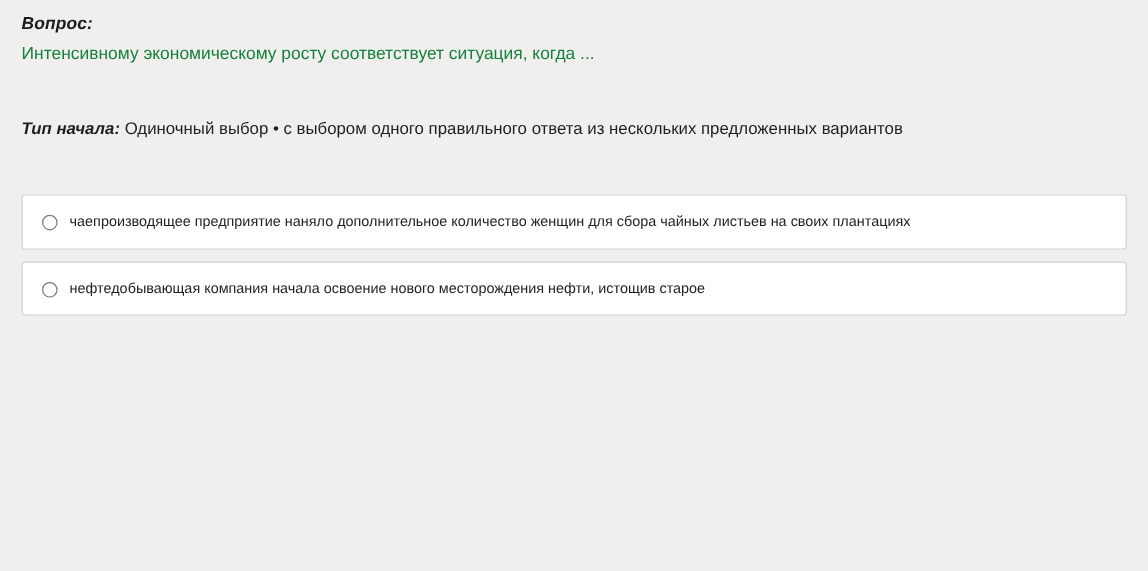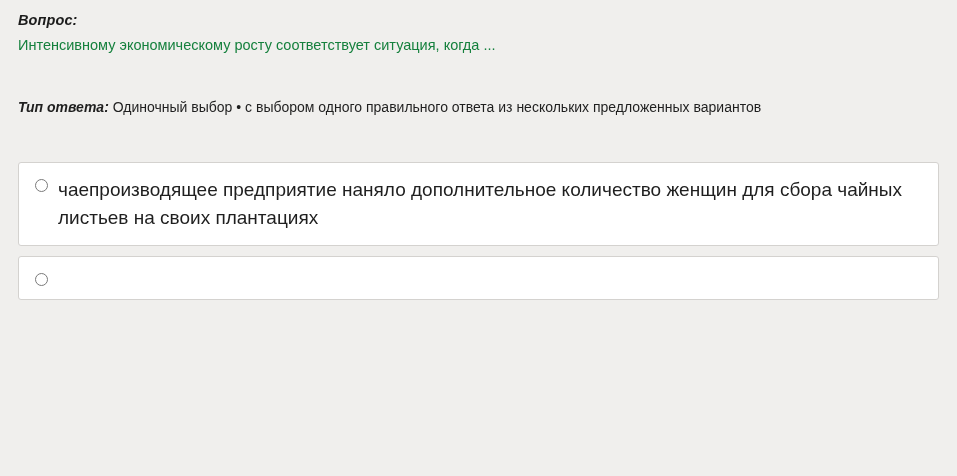--- a/index.html
+++ b/index.html
@@ -67,21 +67,21 @@
     flex: 0 0 auto;
     width: 11px;
     height: 11px;
     border: 1px solid #7a7a7a;
     border-radius: 50%;
     background: #ffffff;
     margin-top: 3px;
     margin-right: 11px;
   }
   .option-text {
-    font-size: 19px;
+    font-size: 12px;
     line-height: 1.45;
     color: #1f1f1f;
     flex: 1 1 auto;
     margin-left: -1px;
     text-indent: 0;
   }
   .option.tall .option-text {
     margin-left: -1px;
   }
   
@@ -93,31 +93,32 @@
 <body>
 
 <div class="page">
 
   <div class="question-block">
     <div class="question-label">Вопрос:</div>
     <div class="question-text">Интенсивному экономическому росту соответствует ситуация, когда ...</div>
   </div>
 
   <div class="answer-type-row">
-    <span class="answer-type-label">Тип ответа:</span>
+    <span class="answer-type-label">Тип начала:</span>
     <span class="answer-type-value">Одиночный выбор • с выбором одного правильного ответа из нескольких предложенных вариантов</span>
   </div>
 
   <div class="options">
 
     <div class="option tall">
       <span class="radio"></span>
       <span class="option-text">чаепроизводящее предприятие наняло дополнительное количество женщин для сбора чайных листьев на своих плантациях</span>
     </div>
 
 
 
     <div class="option">
       <span class="radio"></span>
+      <span class="option-text">нефтедобывающая компания начала освоение нового месторождения нефти, истощив старое</span>
     </div>
 
   </div>
 </div>
 
 </body></html>

